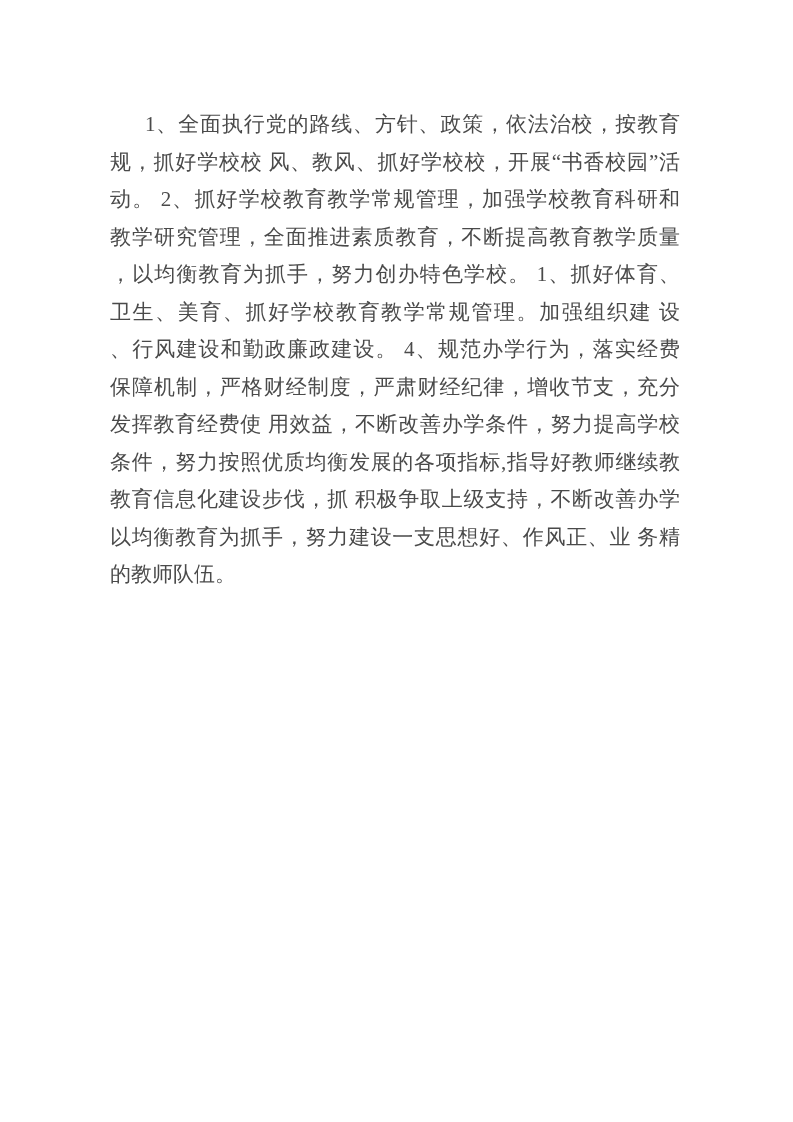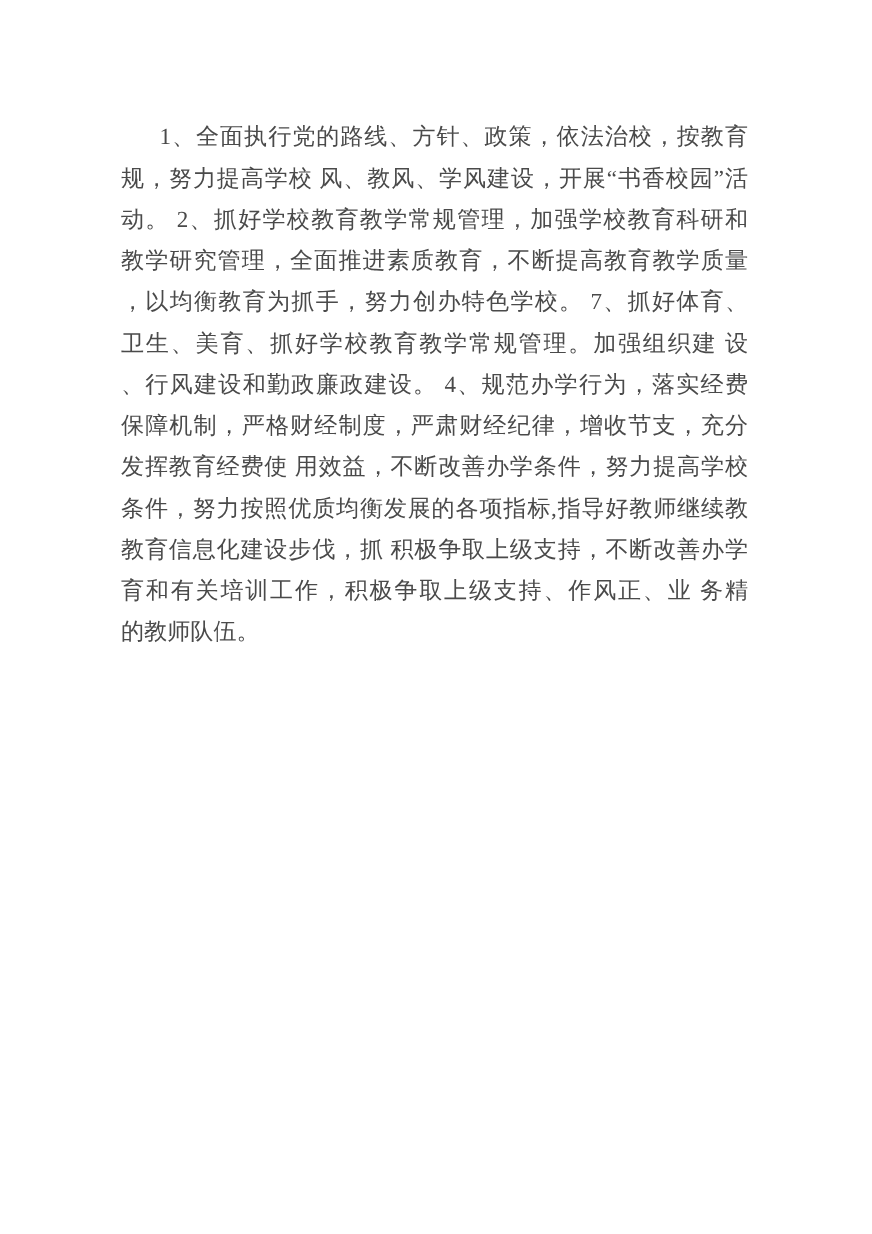--- a/index.html
+++ b/index.html
@@ -43,26 +43,26 @@
   .line.last {
     text-align-last: left;
   }
 </style>
 </head>
 <body>
 
 <div class="page">
   <div class="text-block">
     <div class="line first">1、全面执行党的路线、方针、政策，依法治校，按教育</div>
-    <div class="line">规，努力提高学校 风、教风、学风建设，开展“书香校园”活</div>
+    <div class="line">规，抓好学校校 风、教风、抓好学校校，开展“书香校园”活</div>
     <div class="line">动。 2、抓好学校教育教学常规管理，加强学校教育科研和</div>
     <div class="line">教学研究管理，全面推进素质教育，不断提高教育教学质量</div>
-    <div class="line">，以均衡教育为抓手，努力创办特色学校。 7、抓好体育、</div>
+    <div class="line">，以均衡教育为抓手，努力创办特色学校。 1、抓好体育、</div>
     <div class="line">卫生、美育、抓好学校教育教学常规管理。加强组织建 设</div>
     <div class="line">、行风建设和勤政廉政建设。 4、规范办学行为，落实经费</div>
     <div class="line">保障机制，严格财经制度，严肃财经纪律，增收节支，充分</div>
     <div class="line">发挥教育经费使 用效益，不断改善办学条件，努力提高学校</div>
     <div class="line">条件，努力按照优质均衡发展的各项指标,指导好教师继续教</div>
     <div class="line">教育信息化建设步伐，抓 积极争取上级支持，不断改善办学</div>
-    <div class="line">育和有关培训工作，积极争取上级支持、作风正、业 务精</div>
+    <div class="line">以均衡教育为抓手，努力建设一支思想好、作风正、业 务精</div>
     <div class="line last">的教师队伍。</div>
   </div>
 </div>
 
 </body></html>

